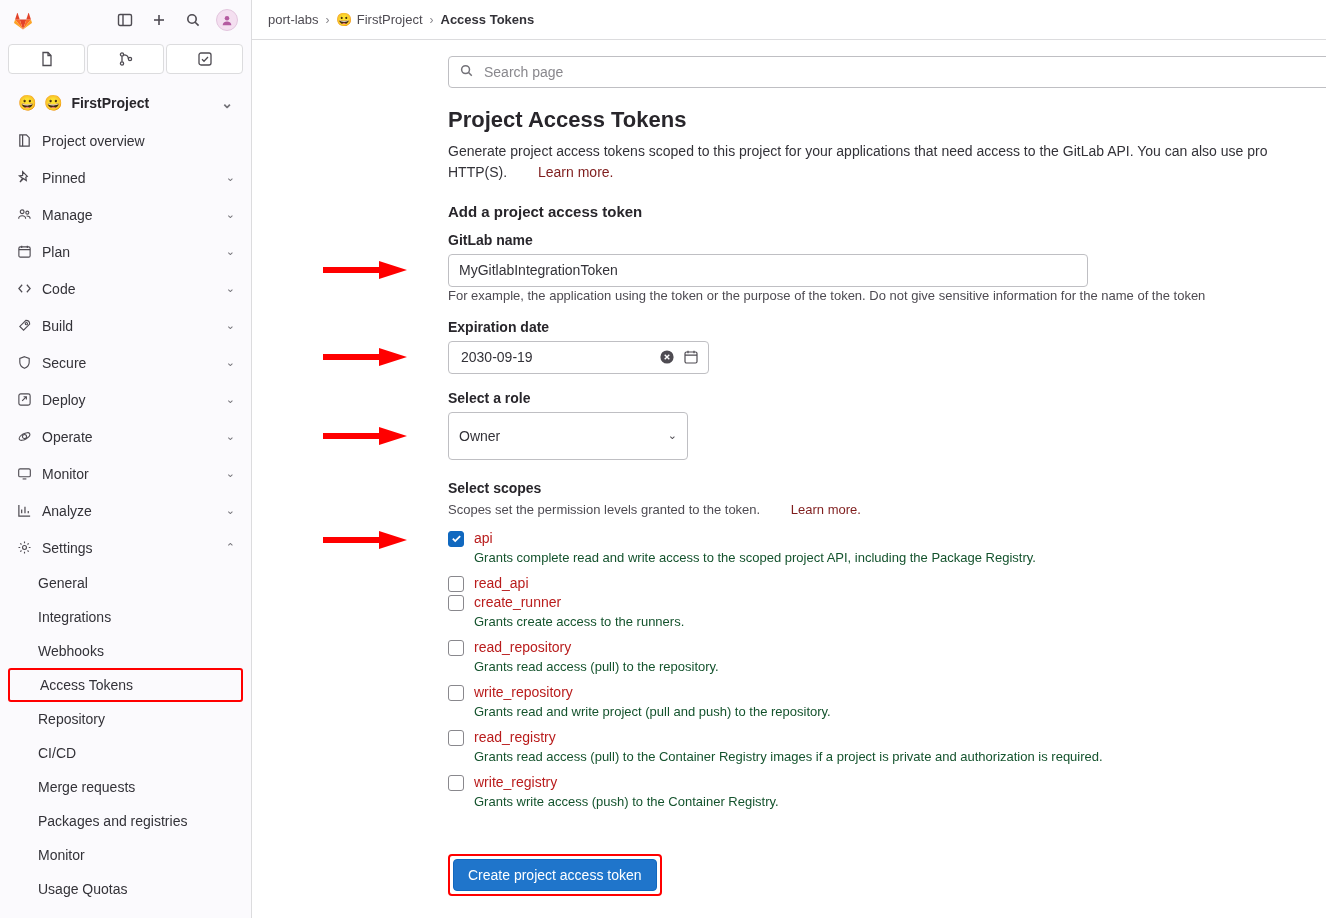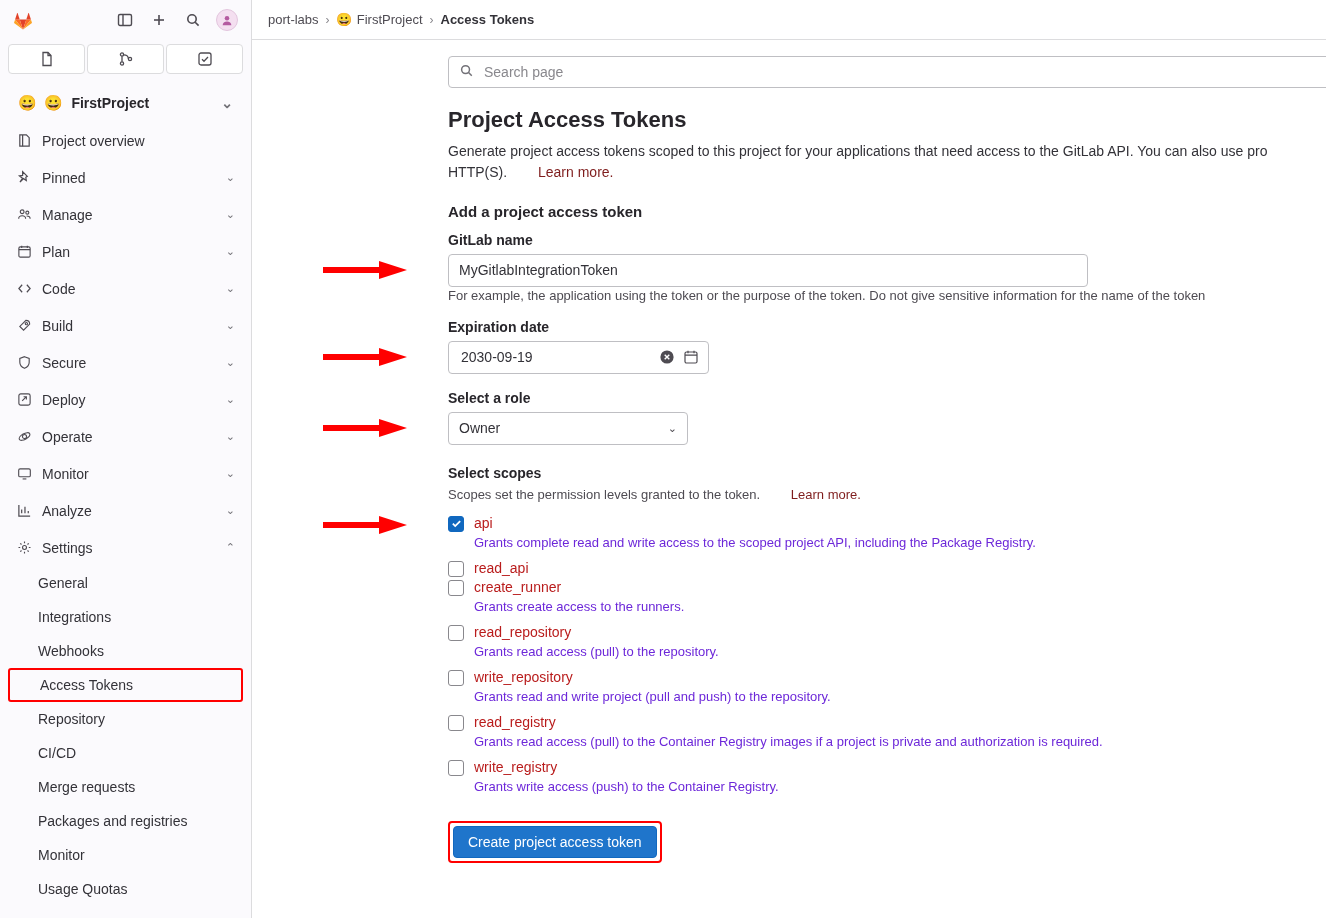--- a/index.html
+++ b/index.html
@@ -134,42 +134,42 @@
     display:flex; align-items:center; padding:0 8px 0 10px; background:#fff;
   }
   .date-input-wrap input {
     border:none; outline:none; flex:1; font-size:14px; color:#333238;
     font-family:"Liberation Sans", sans-serif; background:transparent;
   }
   .clear-btn { width:18px; height:18px; margin-right:6px; display:flex; align-items:center; justify-content:center; }
   .cal-btn { width:18px; height:18px; display:flex; align-items:center; justify-content:center; color:#4e4b52; }
 
   .select-wrap {
-    width:240px; height:33px;
+    width:240px; height:48px;
     border:1px solid #bfbfc3; border-radius:4px;
     display:flex; align-items:center; padding:0 10px; background:#fff;
     font-size:14px; color:#333238;
   }
   .select-wrap .chev { margin-left:auto; color:#4e4b52; font-size:11px; }
 
   .scopes { margin-top:4px; }
   .scope-row { display:flex; align-items:flex-start; gap:10px; margin-bottom:1px; }
   .cb {
     width:16px; height:16px; min-width:16px; margin-top:2px;
     border:1px solid #89888d; border-radius:3px; background:#fff;
   }
   .cb.checked {
     background:#1068bf; border-color:#1068bf;
     display:flex; align-items:center; justify-content:center;
   }
   .scope-name { font-size:14px; color:#b91c1c; line-height:18px; }
-  .scope-desc { font-size:13px; color:#6d28d9; margin:2px 0 7px 26px; line-height:18px; }
+  .scope-desc { font-size:13px; color:#14532d; margin:2px 0 7px 26px; line-height:18px; }
 
   .create-wrap {
-    display:inline-block; margin-top:18px;
+    display:inline-block; margin-top:36px;
     border:2px solid #ff0000; border-radius:4px; padding:3px;
   }
   .btn-primary {
     background:#1f75cb; color:#fff; border:1px solid #1068bf;
     border-radius:4px; height:32px; padding:0 14px;
     font-size:14px; font-family:"Liberation Sans", sans-serif;
     cursor:pointer;
   }
   .mb20 { margin-bottom:20px; }
   .mb16 { margin-bottom:16px; }

